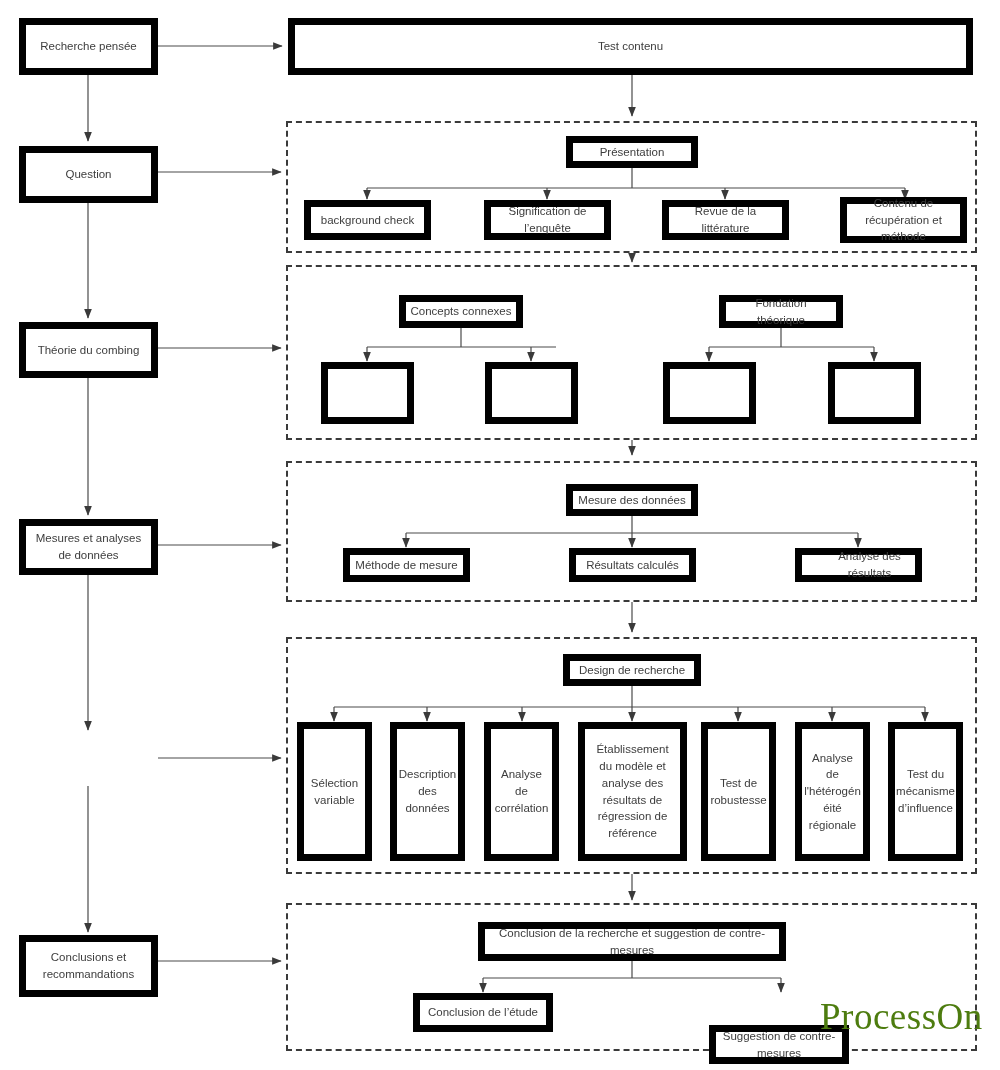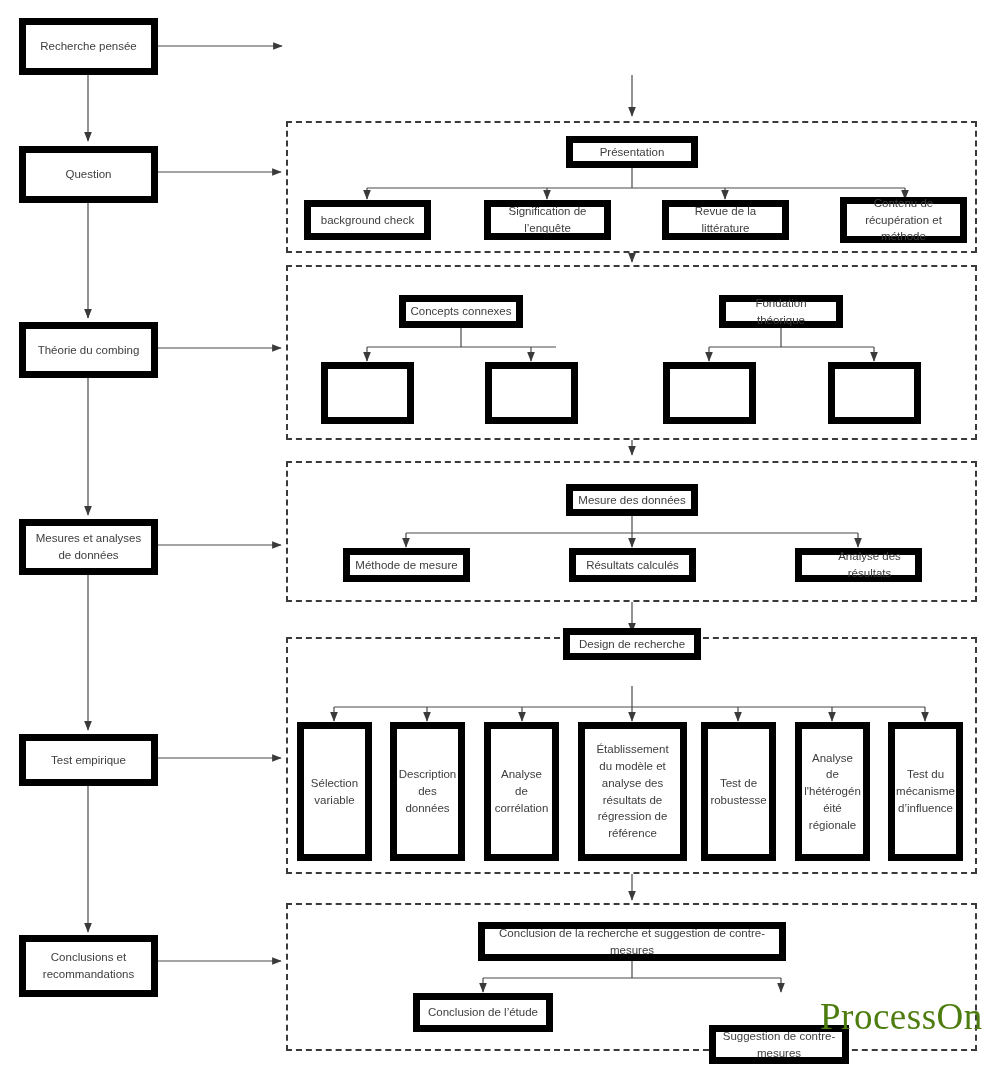--- a/index.html
+++ b/index.html
@@ -138,28 +138,28 @@
   </div>
 
   <div class="node stage" style="left:19px; top:322px; width:139px; height:56px;">
     <span>Théorie du combing</span>
   </div>
 
   <div class="node stage" style="left:19px; top:519px; width:139px; height:56px;">
     <span>Mesures et analyses de données</span>
   </div>
 
-  <div class="node stage" style="left:19px; top:734px; width:139px; height:52px;">
-    <span>Test empirique</span>
-  </div>
 
   <div class="node stage" style="left:19px; top:935px; width:139px; height:62px;">
     <span>Conclusions et recommandations</span>
   </div>
 
+  <div class="node" style="left:288px; top:18px; width:685px; height:57px;">
+    <span>Test contenu</span>
+  </div>
 
   <div class="group" style="left:286px; top:121px; width:691px; height:132px;"></div>
 
   <div class="node" style="left:566px; top:136px; width:132px; height:32px;">
     <span>Présentation</span>
   </div>
 
   <div class="node" style="left:304px; top:200px; width:127px; height:40px;">
     <span>background check</span>
   </div>
@@ -206,21 +206,21 @@
   </div>
   <div class="node" style="left:569px; top:548px; width:127px; height:34px;">
     <span>Résultats calculés</span>
   </div>
   <div class="node" style="left:795px; top:548px; width:127px; height:34px;padding-left:26px;">
     <span>Analyse des résultats</span>
   </div>
 
   <div class="group" style="left:286px; top:637px; width:691px; height:237px;"></div>
 
-  <div class="node" style="left:563px; top:628px; width:138px; height:32px;">
+  <div class="node" style="left:563px; top:654px; width:138px; height:32px;">
     <span>Design de recherche</span>
   </div>
 
   <div class="node" style="left:297px; top:722px; width:75px; height:139px;">
     <span>Sélection variable</span>
   </div>
   <div class="node" style="left:390px; top:722px; width:75px; height:139px;">
     <span>Description des données</span>
   </div>
   <div class="node" style="left:484px; top:722px; width:75px; height:139px;">

